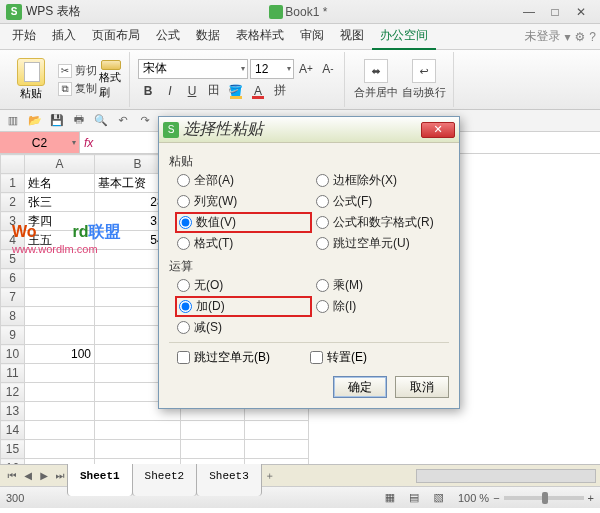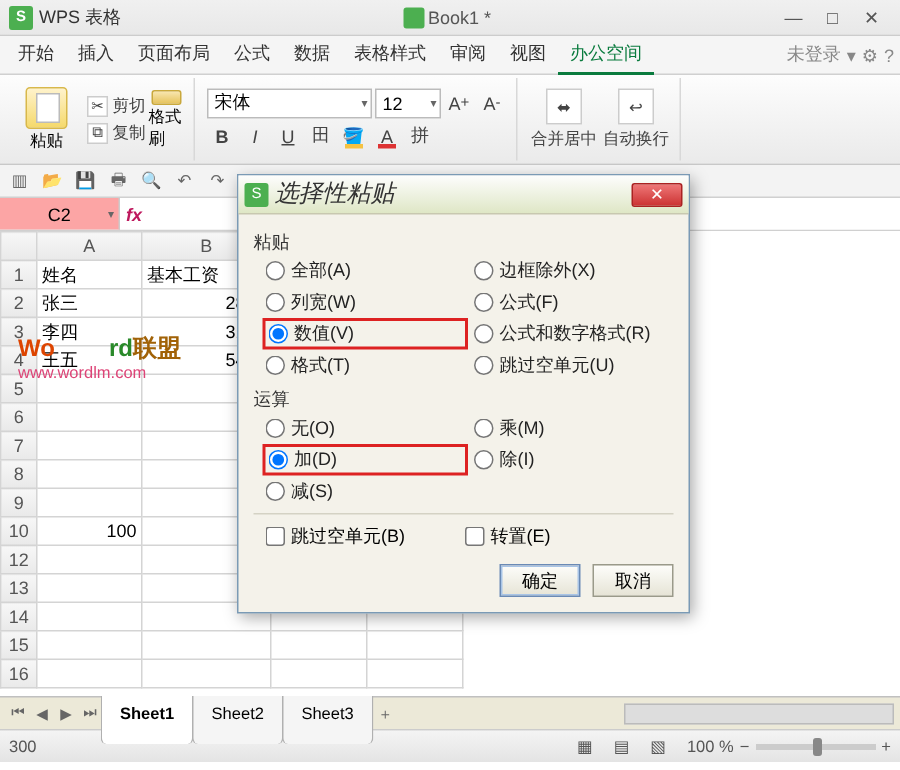--- a/index.html
+++ b/index.html
@@ -51,26 +51,26 @@
   table.sheet th, table.sheet td{ border:1px solid #d4d4d4; height:19px; font-size:12px; text-align:center; background:#fff;}
   table.sheet th{ background:linear-gradient(#f7f7f7,#e9e9e9); color:#555; font-weight:normal;}
   table.sheet th.rowh{ width:24px;}
   table.sheet td{ text-align:left; padding:0 3px;}
   table.sheet td.num{ text-align:right;}
   .col-A{width:70px;} .col-B{width:86px;} .col-G{width:64px;} .col-H{width:64px;}
   .marquee{ border:2px dashed #4a8; }
   
   .watermark{ position:absolute; left:12px; top:235px; font-size:16px; pointer-events:none;}
   .watermark .l1{ font-weight:bold;}
-  .watermark .l1 .r{color:#d40;} .watermark .l1 .g{color:#2a8a2a;margin-left:36px;} .watermark .l1 .b{color:#a16207;margin-top:22px;}
+  .watermark .l1 .r{color:#d40;} .watermark .l1 .g{color:#2a8a2a;margin-left:36px;} .watermark .l1 .b{color:#3b82f6;margin-top:22px;}
   .watermark .l2{ font-size:11px; color:#d47; }
   
   .sheet-tabs{ height:22px; background:#ece9d8; border-top:1px solid #c0c0c0; display:flex; align-items:center; padding:0 4px; gap:0;}
   .sheet-tabs .nav{ width:16px; text-align:center; color:#666; font-size:10px;}
-  .sheet-tabs .tab{ padding:14px 12px; border:1px solid #b0b0b0; border-bottom:none; background:#f5f5f5; font-size:11px; margin-left:-1px; border-radius:0 0 4px 4px;}
+  .sheet-tabs .tab{ padding:14px 12px; border:1px solid #b0b0b0; border-bottom:none; background:#f5f5f5; font-size:11px; margin-left:-1px; border-radius:0 0 4px 4px;font-family:Liberation Mono, monospace;}
   .sheet-tabs .tab.active{ background:#fff; font-weight:bold;}
   .sheet-tabs .scroll{ margin-left:auto; width:180px; height:14px; background:#ddd; border:1px solid #bbb;}
   
   .statusbar{ height:22px; background:linear-gradient(#f4f4f4,#e4e4e4); border-top:1px solid #ccc; display:flex; align-items:center; font-size:11px; color:#555; padding:0 6px; gap:14px;}
   .statusbar .spacer{flex:1;}
   .statusbar .zoom{ display:flex; align-items:center; gap:4px;}
   .statusbar .slider{ width:80px; height:4px; background:#ccc; position:relative;}
   .statusbar .slider::after{content:""; position:absolute; left:38px; top:-4px; width:6px; height:12px; background:#888; border-radius:2px;}
   
   
@@ -196,21 +196,21 @@
   <div class="qbtn">↶</div>
   <div class="qbtn">↷</div>
 </div>
 
 <div class="namebox-row">
   <div class="namebox">
       <span>C2</span>
       <span class="drop">▾</span>
     </div>
   <div class="fx-bar">
-      <span style="color:#be185d;font-style:italic;font-weight:bold;">fx</span>
+      <span style="color:#be185d;font-style:italic;">fx</span>
     </div>
 </div>
 
 <div class="grid-area">
   <table class="sheet">
     <thead>
         <tr id="col-headers">
           <th class="rowh"></th>
           <th class="col-A">A</th>
           <th class="col-B">B</th>
@@ -278,20 +278,27 @@
         <tr>
           <th class="rowh">9</th>
           <td class="col-A"></td>
           <td class="col-B"></td>
           <td class="col-G"></td>
           <td class="col-H"></td>
         </tr>
         <tr>
           <th class="rowh">10</th>
           <td class="col-A num marquee">100</td>
+          <td class="col-B"></td>
+          <td class="col-G"></td>
+          <td class="col-H"></td>
+        </tr>
+        <tr>
+          <th class="rowh">11</th>
+          <td class="col-A"></td>
           <td class="col-B"></td>
           <td class="col-G"></td>
           <td class="col-H"></td>
         </tr>
         <tr>
           <th class="rowh">12</th>
           <td class="col-A"></td>
           <td class="col-B"></td>
           <td class="col-G"></td>
           <td class="col-H"></td>

